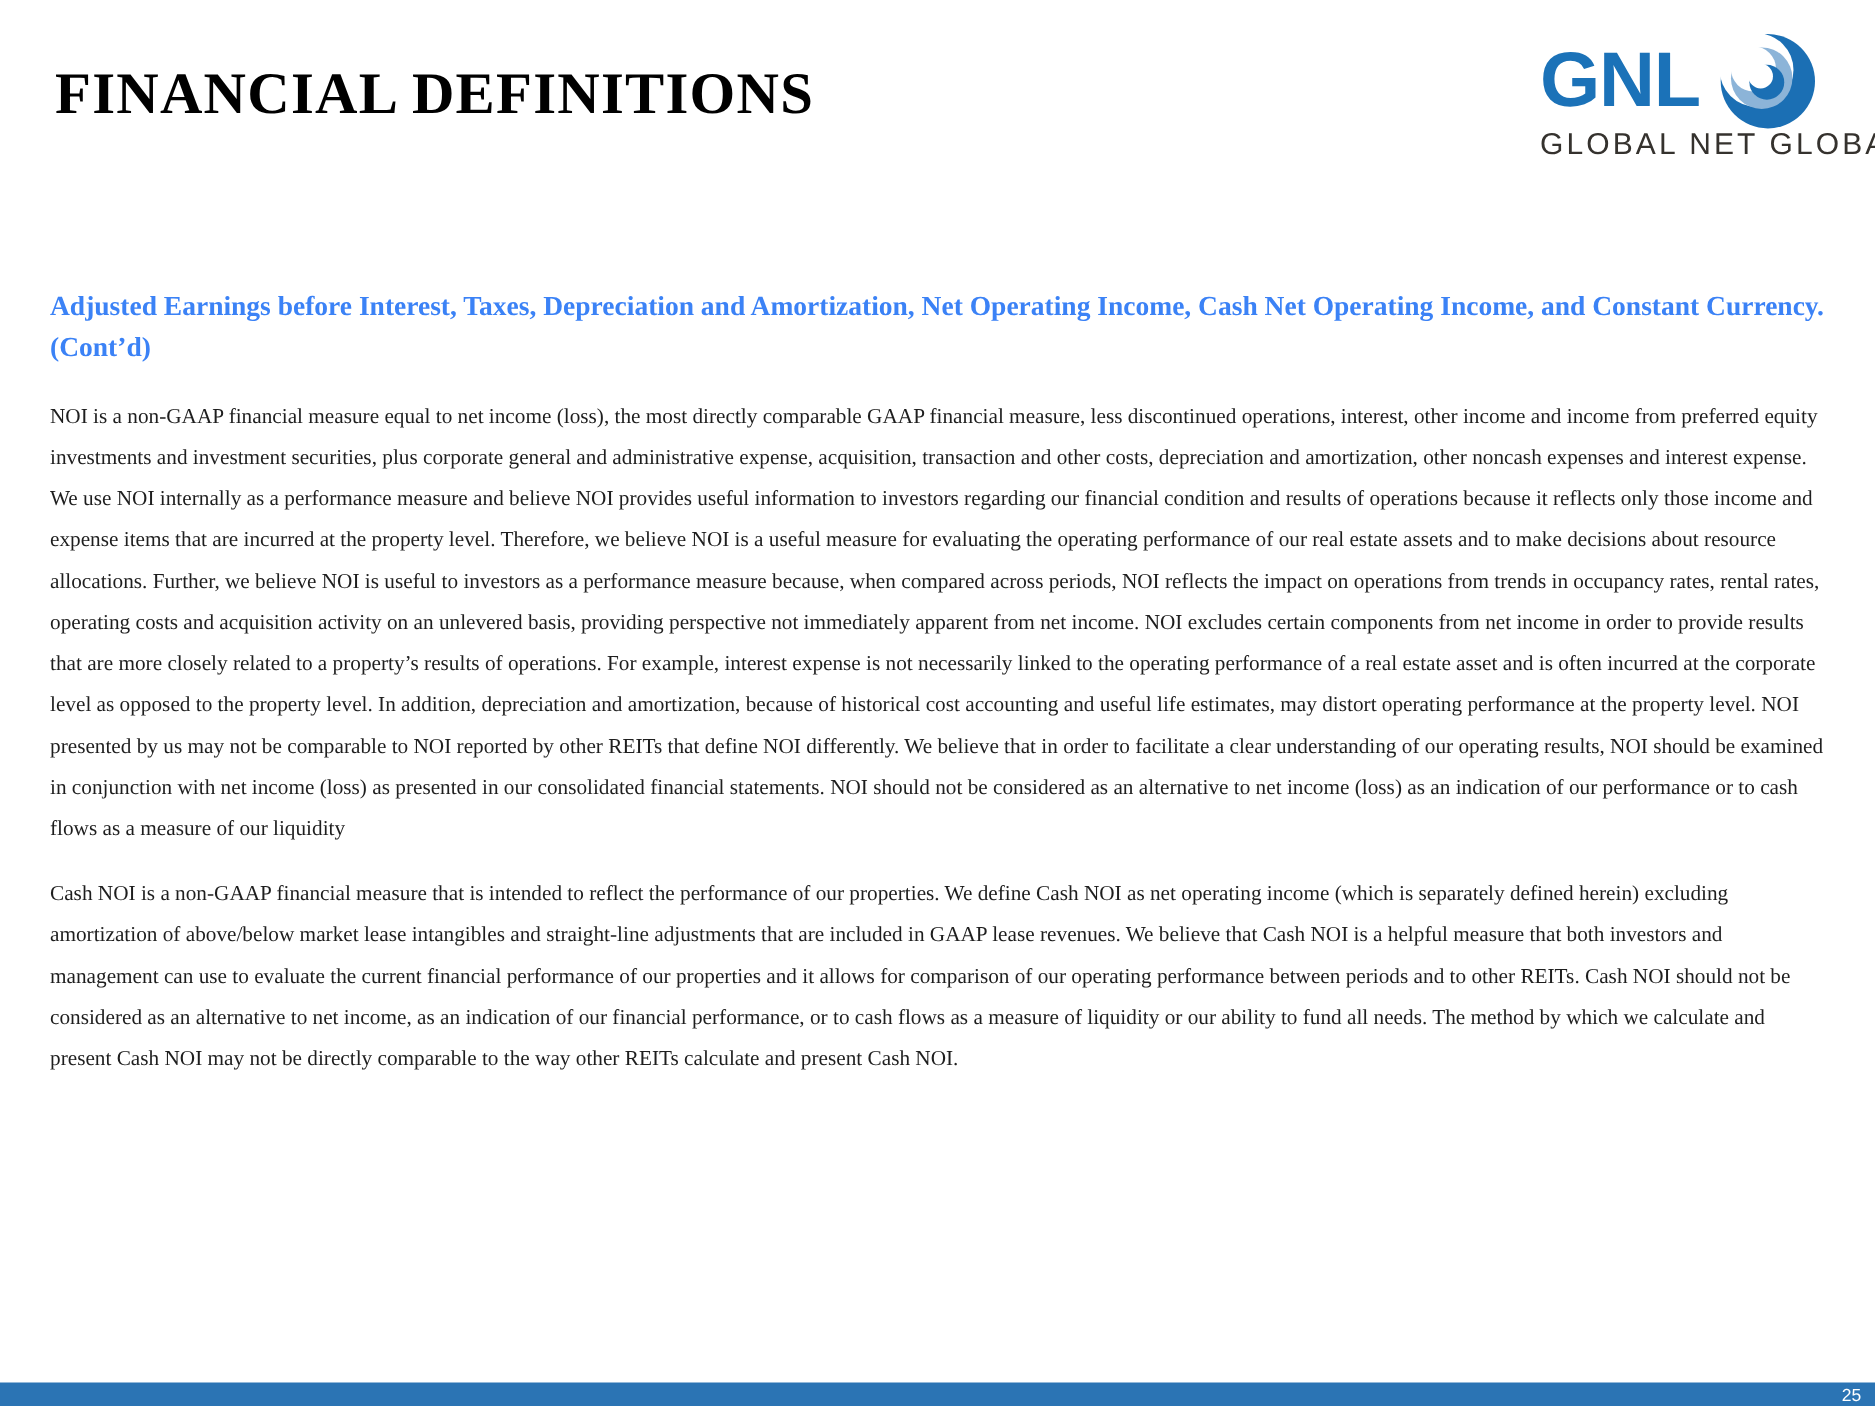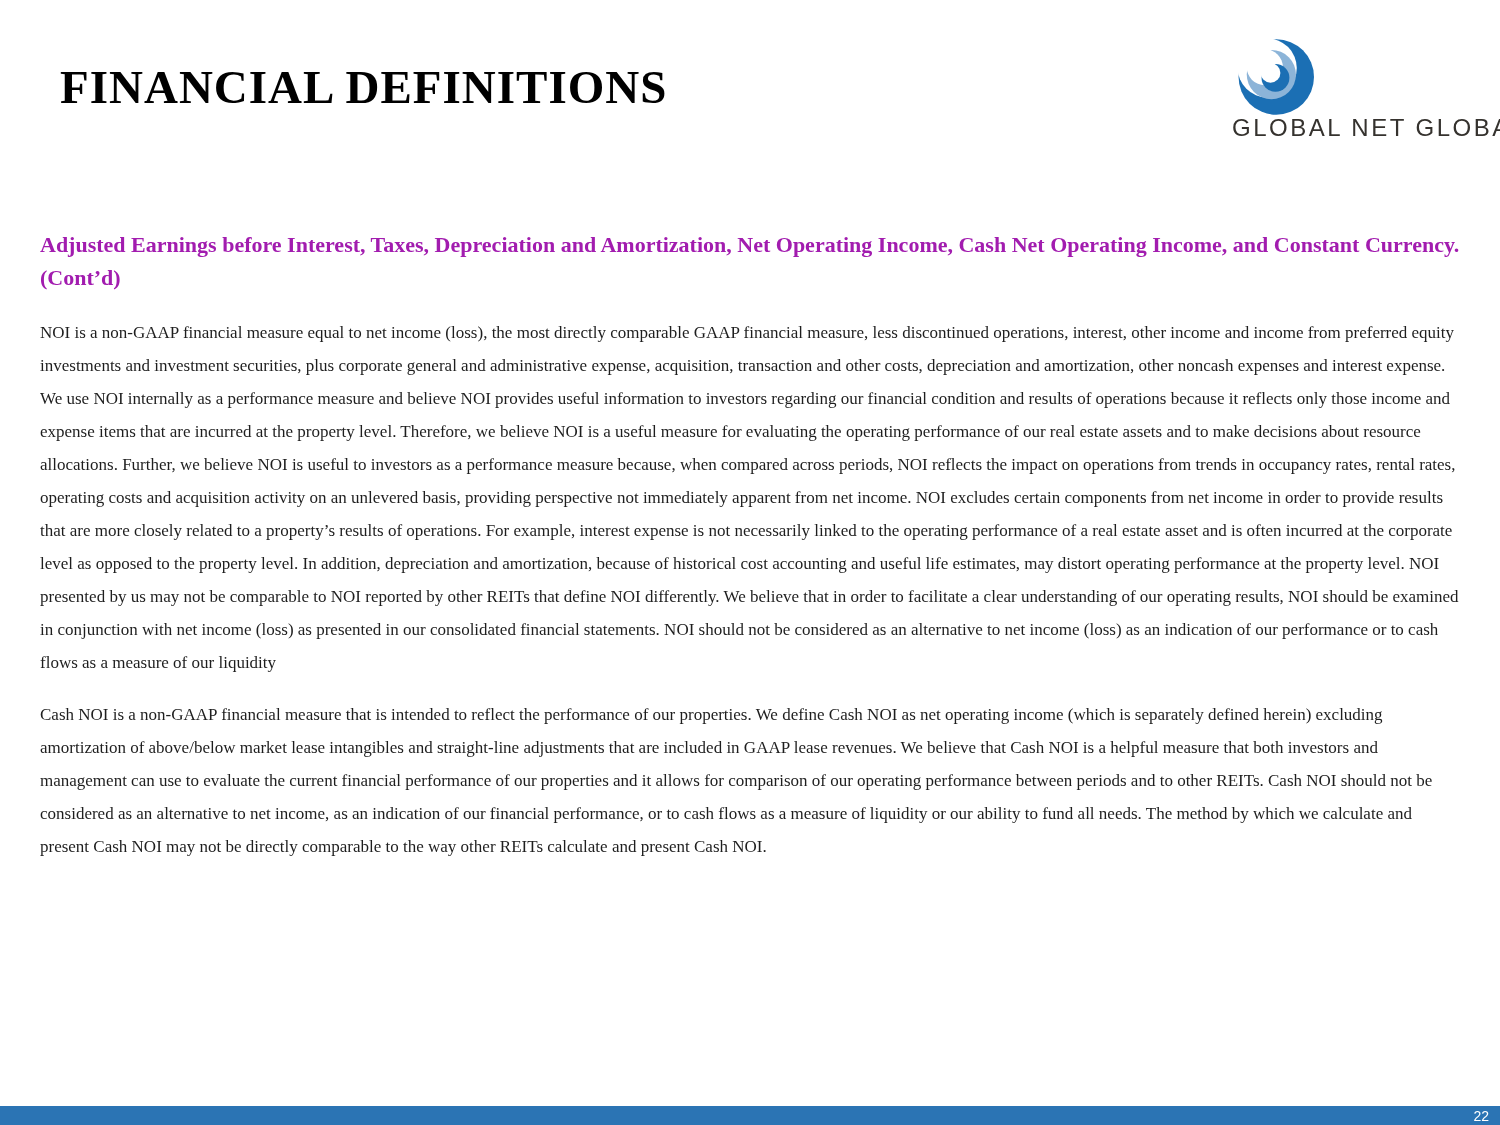--- a/index.html
+++ b/index.html
@@ -8,23 +8,22 @@
     position: relative;
     background: #ffffff;
     font-family: "Liberation Serif", serif;
     color: #1e1e1e;
     overflow: hidden;
   }
 
   
   .header {
     position: absolute;
-    top: 0; left: 16px; right: 0;
+    top: 0; left: 0; right: 0;
     height: 180px;
-    margin-top: 12px;
   }
   .page-title {
     position: absolute;
     left: 44px;
     top: 48px;
     font-family: "Liberation Serif", serif;
     font-weight: 700;
     font-size: 47px;
     letter-spacing: 1px;
     color: #000000;
@@ -67,21 +66,21 @@
   .content {
     position: absolute;
     left: 40px;
     top: 228px;
     width: 1422px;
   }
   .section-heading {
     font-weight: 700;
     font-size: 22px;
     line-height: 33px;
-    color: #a21caf;
+    color: #3b82f6;
     margin-bottom: 22px;
   }
   .paragraph {
     font-size: 17px;
     line-height: 33px;
     color: #1e1e1e;
     margin-bottom: 19px;
     text-align: left;
   }
 
@@ -104,34 +103,35 @@
   }
 </style>
 </head>
 <body>
 
 <div class="header">
   <h1 class="page-title">FINANCIAL DEFINITIONS</h1>
 
   <div class="logo">
     <div class="logo-top">
+      <span class="logo-acronym">GNL</span>
       <svg class="logo-swirl" viewBox="0 0 100 100" aria-hidden="true">
         <circle cx="54" cy="50" r="46" fill="#1b6fb4"></circle>
         <circle cx="43" cy="39" r="36" fill="#ffffff"></circle>
         <circle cx="48" cy="47" r="30" fill="#8cb4d8"></circle>
         <circle cx="40" cy="38" r="22" fill="#ffffff"></circle>
         <circle cx="53" cy="51" r="17" fill="#1b6fb4"></circle>
         <circle cx="47" cy="45" r="12" fill="#ffffff"></circle>
       </svg>
     </div>
     <div class="logo-tagline">GLOBAL NET GLOBAL</div>
   </div>
 </div>
 
 <div class="content">
   <p class="section-heading">Adjusted Earnings before Interest, Taxes, Depreciation and Amortization, Net Operating Income, Cash Net Operating Income, and Constant Currency. (Cont’d)</p>
   <p class="paragraph">NOI is a non-GAAP financial measure equal to net income (loss), the most directly comparable GAAP financial measure, less discontinued operations, interest, other income and income from preferred equity investments and investment securities, plus corporate general and administrative expense, acquisition, transaction and other costs, depreciation and amortization, other noncash expenses and interest expense. We use NOI internally as a performance measure and believe NOI provides useful information to investors regarding our financial condition and results of operations because it reflects only those income and expense items that are incurred at the property level. Therefore, we believe NOI is a useful measure for evaluating the operating performance of our real estate assets and to make decisions about resource allocations. Further, we believe NOI is useful to investors as a performance measure because, when compared across periods, NOI reflects the impact on operations from trends in occupancy rates, rental rates, operating costs and acquisition activity on an unlevered basis, providing perspective not immediately apparent from net income. NOI excludes certain components from net income in order to provide results that are more closely related to a property’s results of operations. For example, interest expense is not necessarily linked to the operating performance of a real estate asset and is often incurred at the corporate level as opposed to the property level. In addition, depreciation and amortization, because of historical cost accounting and useful life estimates, may distort operating performance at the property level. NOI presented by us may not be comparable to NOI reported by other REITs that define NOI differently. We believe that in order to facilitate a clear understanding of our operating results, NOI should be examined in conjunction with net income (loss) as presented in our consolidated financial statements. NOI should not be considered as an alternative to net income (loss) as an indication of our performance or to cash flows as a measure of our liquidity</p>
   <p class="paragraph">Cash NOI is a non-GAAP financial measure that is intended to reflect the performance of our properties. We define Cash NOI as net operating income (which is separately defined herein) excluding amortization of above/below market lease intangibles and straight-line adjustments that are included in GAAP lease revenues. We believe that Cash NOI is a helpful measure that both investors and management can use to evaluate the current financial performance of our properties and it allows for comparison of our operating performance between periods and to other REITs. Cash NOI should not be considered as an alternative to net income, as an indication of our financial performance, or to cash flows as a measure of liquidity or our ability to fund all needs. The method by which we calculate and present Cash NOI may not be directly comparable to the way other REITs calculate and present Cash NOI.</p>
 </div>
 
 <div class="footer-bar">
-  <span class="page-number">22</span>
+  <span class="page-number">25</span>
 </div>
 
 </body></html>

